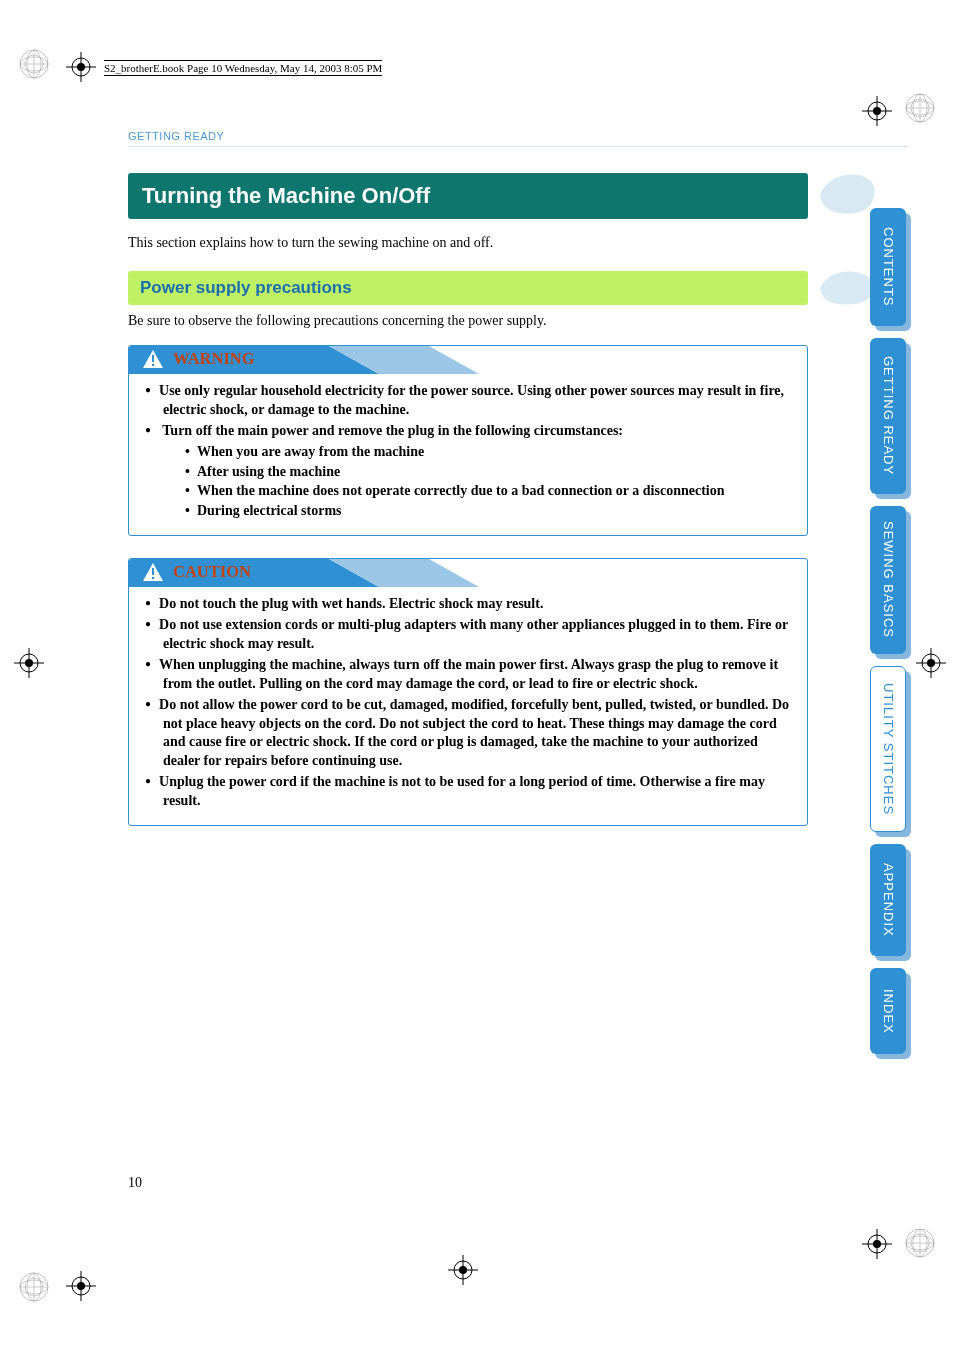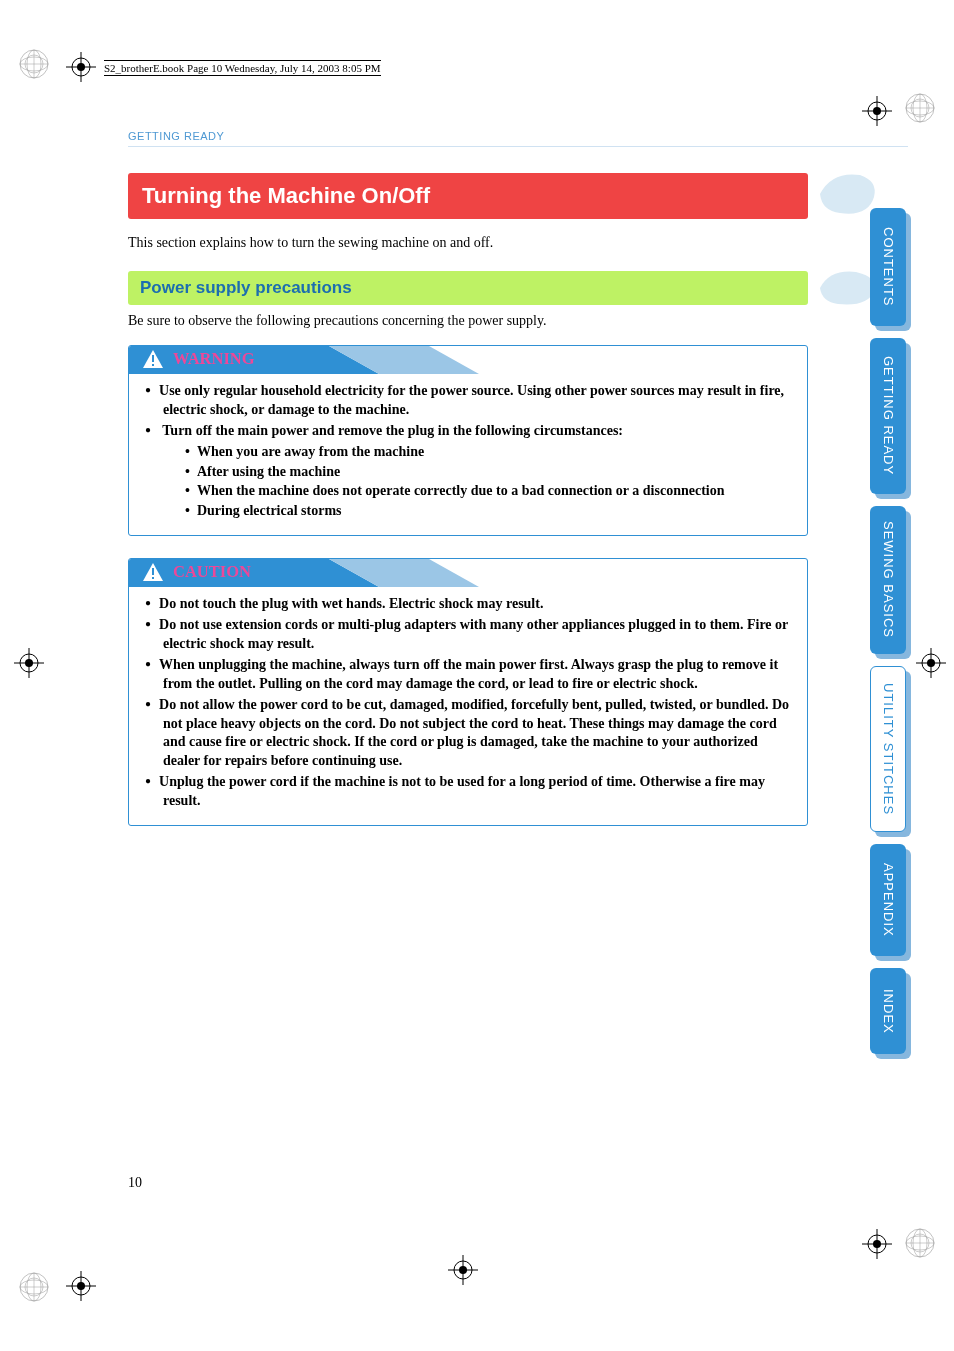--- a/index.html
+++ b/index.html
@@ -56,21 +56,21 @@
     letter-spacing: 0.5px;
     margin-bottom: 4px;
   }
   .breadcrumb-line {
     border-top: 1px solid #d0e2f2;
     margin-bottom: 26px;
     width: 780px;
   }
 
   .title-bar {
-    background: #ef4444;
+    background: #0f766e;
     color: #fff;
     font-size: 22px;
     font-weight: bold;
     padding: 10px 14px;
     border-radius: 3px;
     font-family: Arial, sans-serif;
   }
   .title-row { position: relative; }
   .title-bubble {
     position: absolute;
@@ -121,21 +121,21 @@
   }
   .alert-flag {
     position: absolute;
     left: 0; top: 0;
     height: 28px;
   }
   .alert-label {
     position: absolute;
     left: 44px;
     top: 3px;
-    color: #ec4899;
+    color: #c2410c;
     font-size: 16.5px;
     font-weight: bold;
     font-family: "Palatino Linotype","Book Antiqua",serif;
   }
   .alert-body {
     padding: 8px 16px 12px 16px;
     font-family: "Palatino Linotype","Book Antiqua",serif;
     font-size: 14px;
     font-weight: bold;
     line-height: 1.35;
@@ -293,21 +293,21 @@
     <line x1="15" y1="0" x2="15" y2="30" stroke="#000"></line>
     <line x1="0" y1="15" x2="30" y2="15" stroke="#000"></line>
   </svg>
 <svg class="crossmark cm7" width="30" height="30">
     <circle cx="15" cy="15" r="9" fill="none" stroke="#000" stroke-width="1"></circle>
     <circle cx="15" cy="15" r="4" fill="#000"></circle>
     <line x1="15" y1="0" x2="15" y2="30" stroke="#000"></line>
     <line x1="0" y1="15" x2="30" y2="15" stroke="#000"></line>
   </svg>
 
-<div class="runhead">S2_brotherE.book  Page 10  Wednesday, July 14, 2003  8:05 PM</div>
+<div class="runhead">S2_brotherE.book  Page 10  Wednesday, May 14, 2003  8:05 PM</div>
 
 <div class="page-area">
   <div class="breadcrumb">GETTING READY</div>
   <div class="breadcrumb-line"></div>
 
   <div class="title-row">
     <div class="title-bar">Turning the Machine On/Off</div>
     <svg class="title-bubble" viewBox="0 0 58 46">
       <path d="M0 23 Q 12 0 40 4 Q 58 10 54 26 Q 48 46 20 42 Q 2 40 0 23 Z" fill="#d8e9f4"></path>
     </svg>

